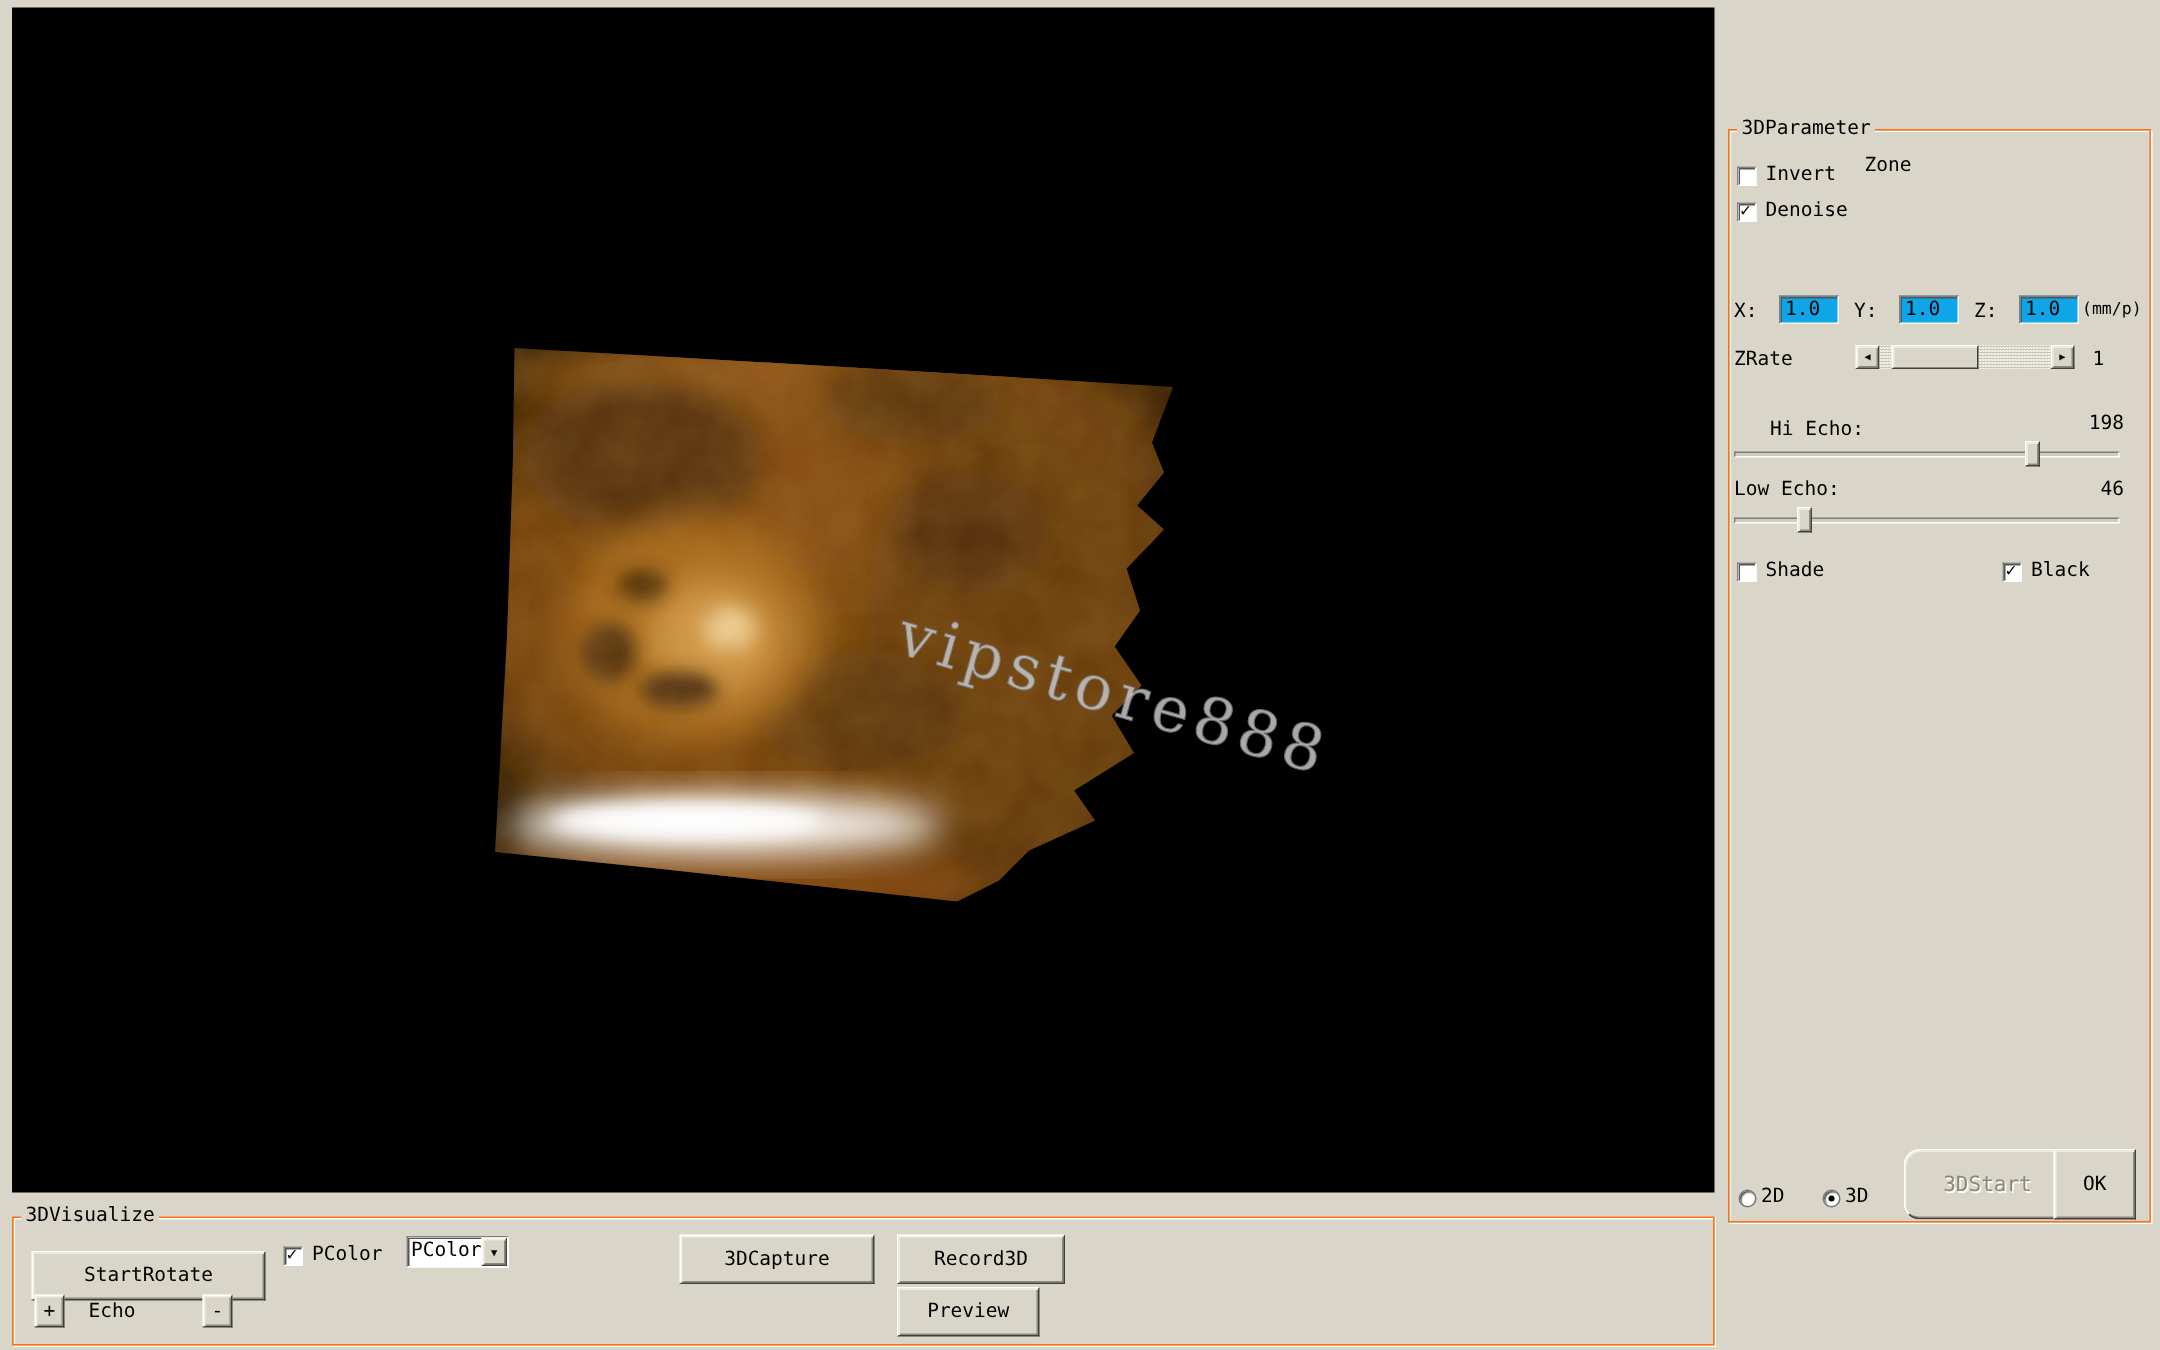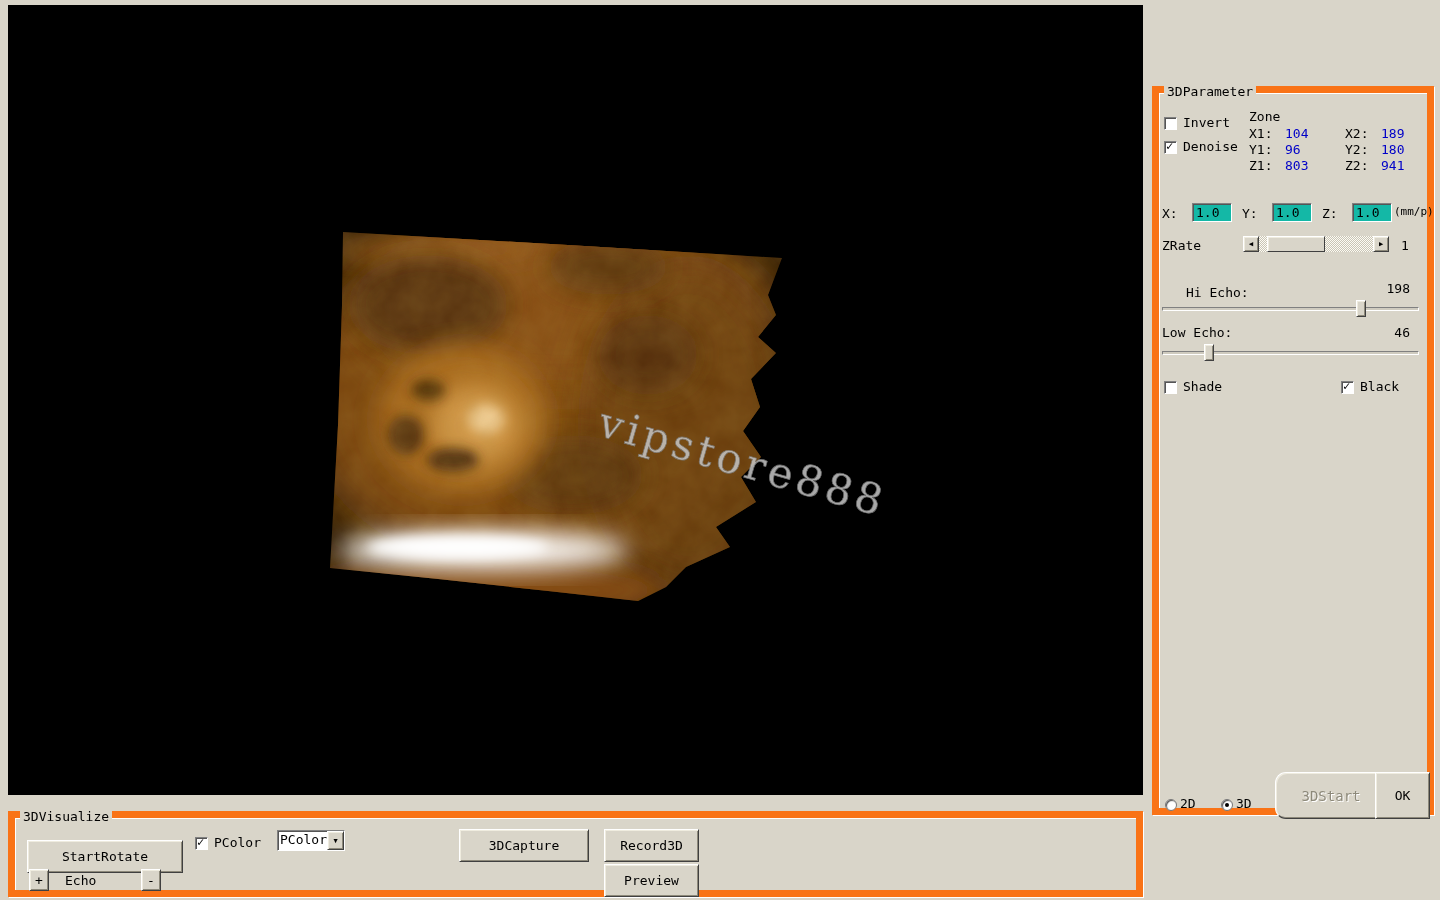--- a/index.html
+++ b/index.html
@@ -1,24 +1,24 @@
 <!DOCTYPE html>
 <html><head>
 <meta charset="utf-8">
 <style>
   *{margin:0;padding:0;box-sizing:border-box;}
   html,body{width:1440px;height:900px;}
   body{background:#d9d5c9;font-family:"DejaVu Sans Mono",monospace;font-size:13px;color:#000;position:relative;overflow:hidden;}
   .abs{position:absolute;}
   .viewport{left:8px;top:5px;width:1135px;height:790px;background:#000;overflow:hidden;}
-  .groupbox{border:7px solid #f97316;box-shadow:inset 1px 1px 0 #ffffff,1px 1px 0 #ffffff;}
+  .groupbox{border:1px solid #f97316;box-shadow:inset 1px 1px 0 #ffffff,1px 1px 0 #ffffff;}
   .group-label{position:absolute;top:-8px;left:5px;background:#d9d5c9;padding:0 3px;line-height:14px;white-space:nowrap;}
   .btn{display:flex;align-items:center;justify-content:center;background:#d9d5c9;border:1px solid;border-color:#fff #404040 #404040 #fff;box-shadow:inset 1px 1px 0 #efecdf,inset -1px -1px 0 #8d897a;cursor:pointer;white-space:nowrap;}
   .btn.disabled{color:#8d897a;text-shadow:1px 1px 0 #fff;}
-  .field{background:#14b8a6;border:1px solid;border-color:#808080 #fff #fff #808080;box-shadow:inset 1px 1px 0 #555;font:13px "DejaVu Sans Mono",monospace;padding:0 3px;outline:none;}
+  .field{background:#0ea5e9;border:1px solid;border-color:#808080 #fff #fff #808080;box-shadow:inset 1px 1px 0 #555;font:13px "DejaVu Sans Mono",monospace;padding:0 3px;outline:none;}
   .cb{width:13px;height:13px;background:#fff;border:1px solid;border-color:#808080 #fff #fff #808080;box-shadow:inset 1px 1px 0 #555;position:relative;cursor:pointer;flex:none;}
   .cb.checked::after{content:"\2713";position:absolute;left:1px;top:-3px;font-size:12px;font-weight:bold;color:#000;}
   .radio{width:12px;height:12px;border-radius:50%;background:#fff;border:1px solid #777;box-shadow:inset 1px 1px 1px #555;position:relative;cursor:pointer;flex:none;}
   .radio.checked::after{content:"";position:absolute;left:3px;top:3px;width:4px;height:4px;border-radius:50%;background:#000;}
   .hrow{display:flex;align-items:flex-end;gap:6px;white-space:nowrap;}
   .slider-track{height:4px;border:1px solid;border-color:#808080 #fff #fff #808080;background:#cfcbbf;position:relative;}
   .slider-thumb{position:absolute;top:-8px;width:10px;height:17px;background:#d9d5c9;border:1px solid;border-color:#fff #404040 #404040 #fff;box-shadow:inset 1px 1px 0 #efecdf,inset -1px -1px 0 #8d897a;cursor:pointer;}
   .scrollbar{display:flex;height:16px;}
   .sb-arrow{width:16px;height:16px;flex:none;display:flex;align-items:center;justify-content:center;font-size:7px;background:#d9d5c9;border:1px solid;border-color:#fff #404040 #404040 #fff;box-shadow:inset 1px 1px 0 #efecdf,inset -1px -1px 0 #8d897a;cursor:pointer;}
   .sb-track{flex:1;position:relative;background:conic-gradient(#fdfbf4 25%,#c9c5b6 0 50%,#fdfbf4 0 75%,#c9c5b6 0) 0 0/2px 2px;}
@@ -85,34 +85,20 @@
     <span class="cb"></span>
     <span>Invert</span>
   </div>
   <div class="abs hrow" style="left:5px;top:46px;">
     <span class="cb checked"></span>
     <span>Denoise</span>
   </div>
 
   <div class="abs" style="left:90px;top:16px;">
     <div>Zone</div>
-    <div class="zone-grid">
-      <span>X1:</span>
-      <span class="blue">104</span>
-      <span>X2:</span>
-      <span class="blue">189</span>
-      <span>Y1:</span>
-      <span class="blue">96</span>
-      <span>Y2:</span>
-      <span class="blue">180</span>
-      <span>Z1:</span>
-      <span class="blue">803</span>
-      <span>Z2:</span>
-      <span class="blue">941</span>
-    </div>
   </div>
 
   <span class="abs" style="left:3px;top:113px;">X:</span>
   <input class="abs field" style="left: 33px; top: 110px; width: 40px; height: 19px;" value="1.0">
   <span class="abs" style="left:83px;top:113px;">Y:</span>
   <input class="abs field" style="left: 113px; top: 110px; width: 40px; height: 19px;" value="1.0">
   <span class="abs" style="left:163px;top:113px;">Z:</span>
   <input class="abs field" style="left: 193px; top: 110px; width: 40px; height: 19px;" value="1.0">
   <span class="abs unit" style="left:235px;top:112px;">(mm/p)</span>
 
@@ -168,19 +154,19 @@
     <span class="cb checked"></span>
     <span>PColor</span>
   </div>
 
   <div class="abs combo" style="left:262px;top:12px;">
     <span class="combo-text">PColor</span>
     <span class="combo-btn">▼</span>
   </div>
 
   <div class="abs btn" style="left:444px;top:11px;width:130px;height:33px;">3DCapture</div>
-  <div class="abs btn" style="left:589px;top:11px;width:95px;height:33px;">Record3D</div>
+  <div class="abs btn" style="left:589px;top:11px;width:112px;height:33px;">Record3D</div>
   <div class="abs btn" style="left:589px;top:46px;width:95px;height:33px;">Preview</div>
 
   <div class="abs btn" style="left:14px;top:51px;width:20px;height:22px;">+</div>
   <span class="abs" style="left:50px;top:55px;">Echo</span>
   <div class="abs btn" style="left:126px;top:51px;width:20px;height:22px;">-</div>
 </div>
 
 </body></html>

